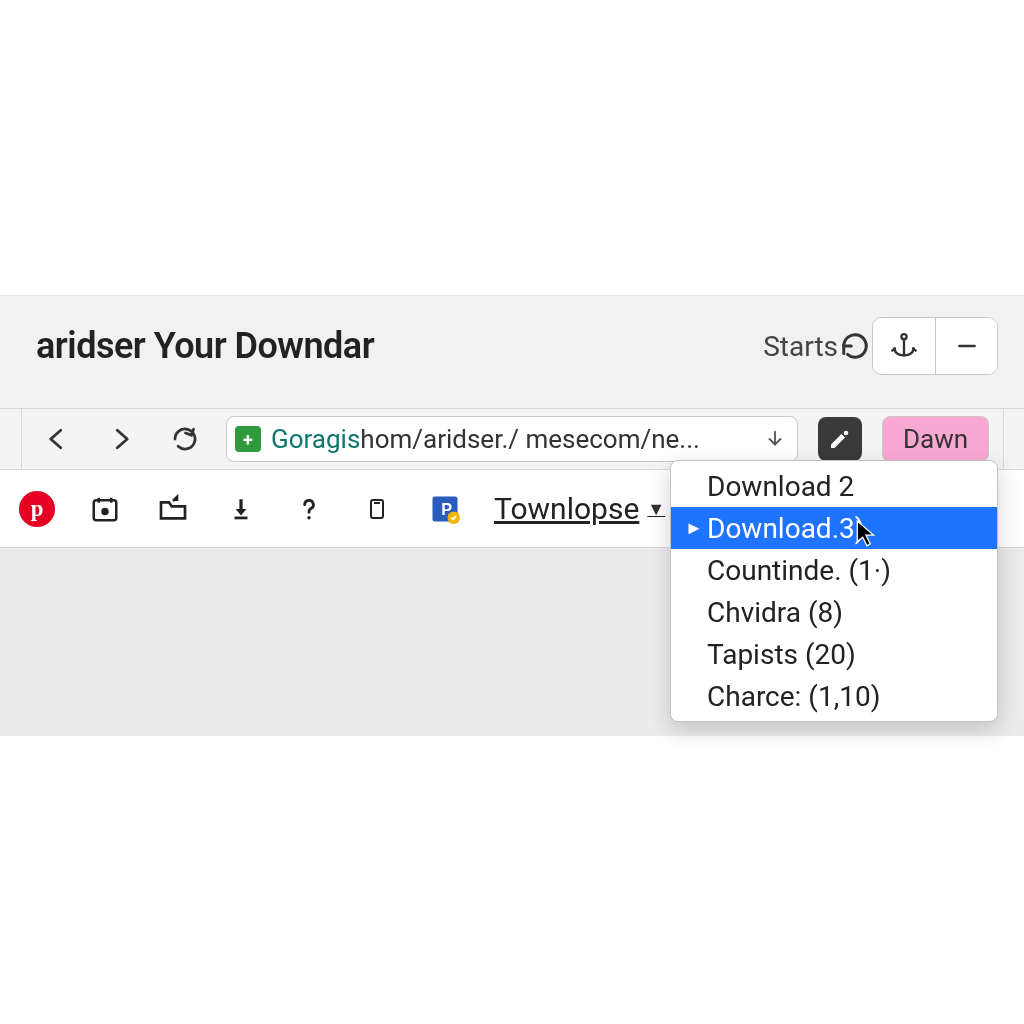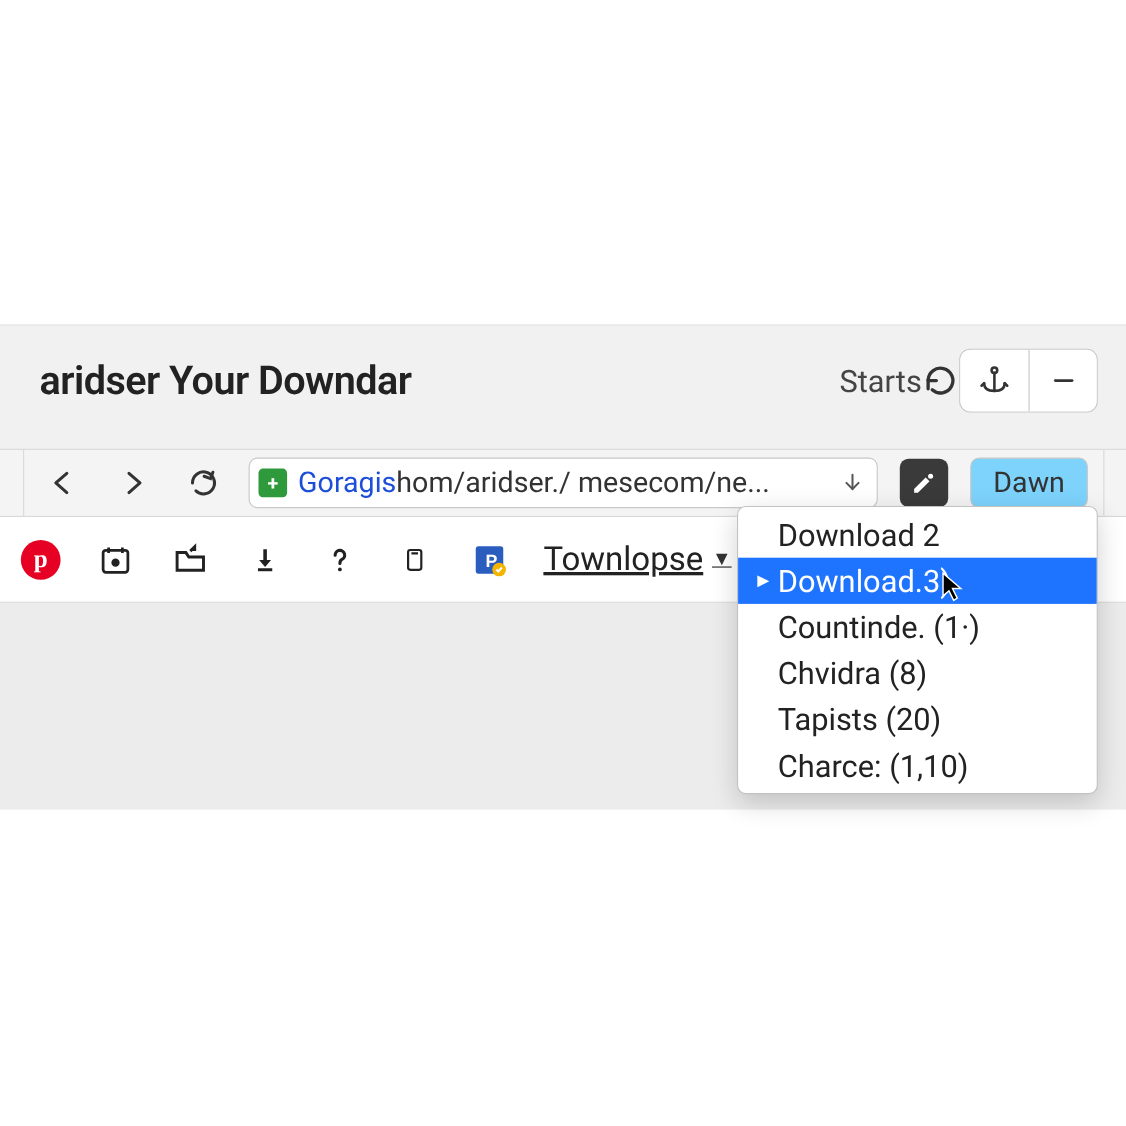--- a/index.html
+++ b/index.html
@@ -47,24 +47,24 @@
     background: #fff;
     border: 1px solid #c8c8c8;
     border-radius: 8px;
     display: flex; align-items: center;
     padding: 0 8px;
     gap: 10px;
     margin-left: 6px;
   }
   .addr-badge { width: 26px; height: 26px; border-radius: 4px; background: #2e9a3c; display: flex; align-items: center; justify-content: center; color: #fff; font-size: 18px; font-weight: 700; }
   .addr-text { font-size: 26px; color: #333; white-space: nowrap; overflow: hidden; flex: 1; }
-  .addr-text .host { color: #1d4ed8; }
+  .addr-text .host { color: #0f766e; }
   .addr-down { width: 28px; height: 28px; display: flex; align-items: center; justify-content: center; }
   .edit-btn { width: 44px; height: 44px; border-radius: 8px; background: #3a3a3a; display: flex; align-items: center; justify-content: center; margin-left: 14px; }
-  .dawn-btn { height: 46px; padding: 0 20px; border: 1px solid #c8c8c8; border-radius: 8px; background: #7dd3fc; display: flex; align-items: center; font-size: 26px; color: #333; margin-left: 14px; }
+  .dawn-btn { height: 46px; padding: 0 20px; border: 1px solid #c8c8c8; border-radius: 8px; background: #f9a8d4; display: flex; align-items: center; font-size: 26px; color: #333; margin-left: 14px; }
   .nav-trailing-edge { width: 10px; height: 100%; border-left: 1px solid #d9d9d9; margin-left: 8px; }
 
   
   .bm-row {
     position: absolute; left: 0; top: 174px; width: 100%; height: 78px;
     background: #ffffff;
     border-bottom: 1px solid #d6d6d6;
     display: flex; align-items: center; padding: 0 18px; gap: 30px;
   }
   .bm-icon { width: 38px; height: 38px; display: flex; align-items: center; justify-content: center; }

